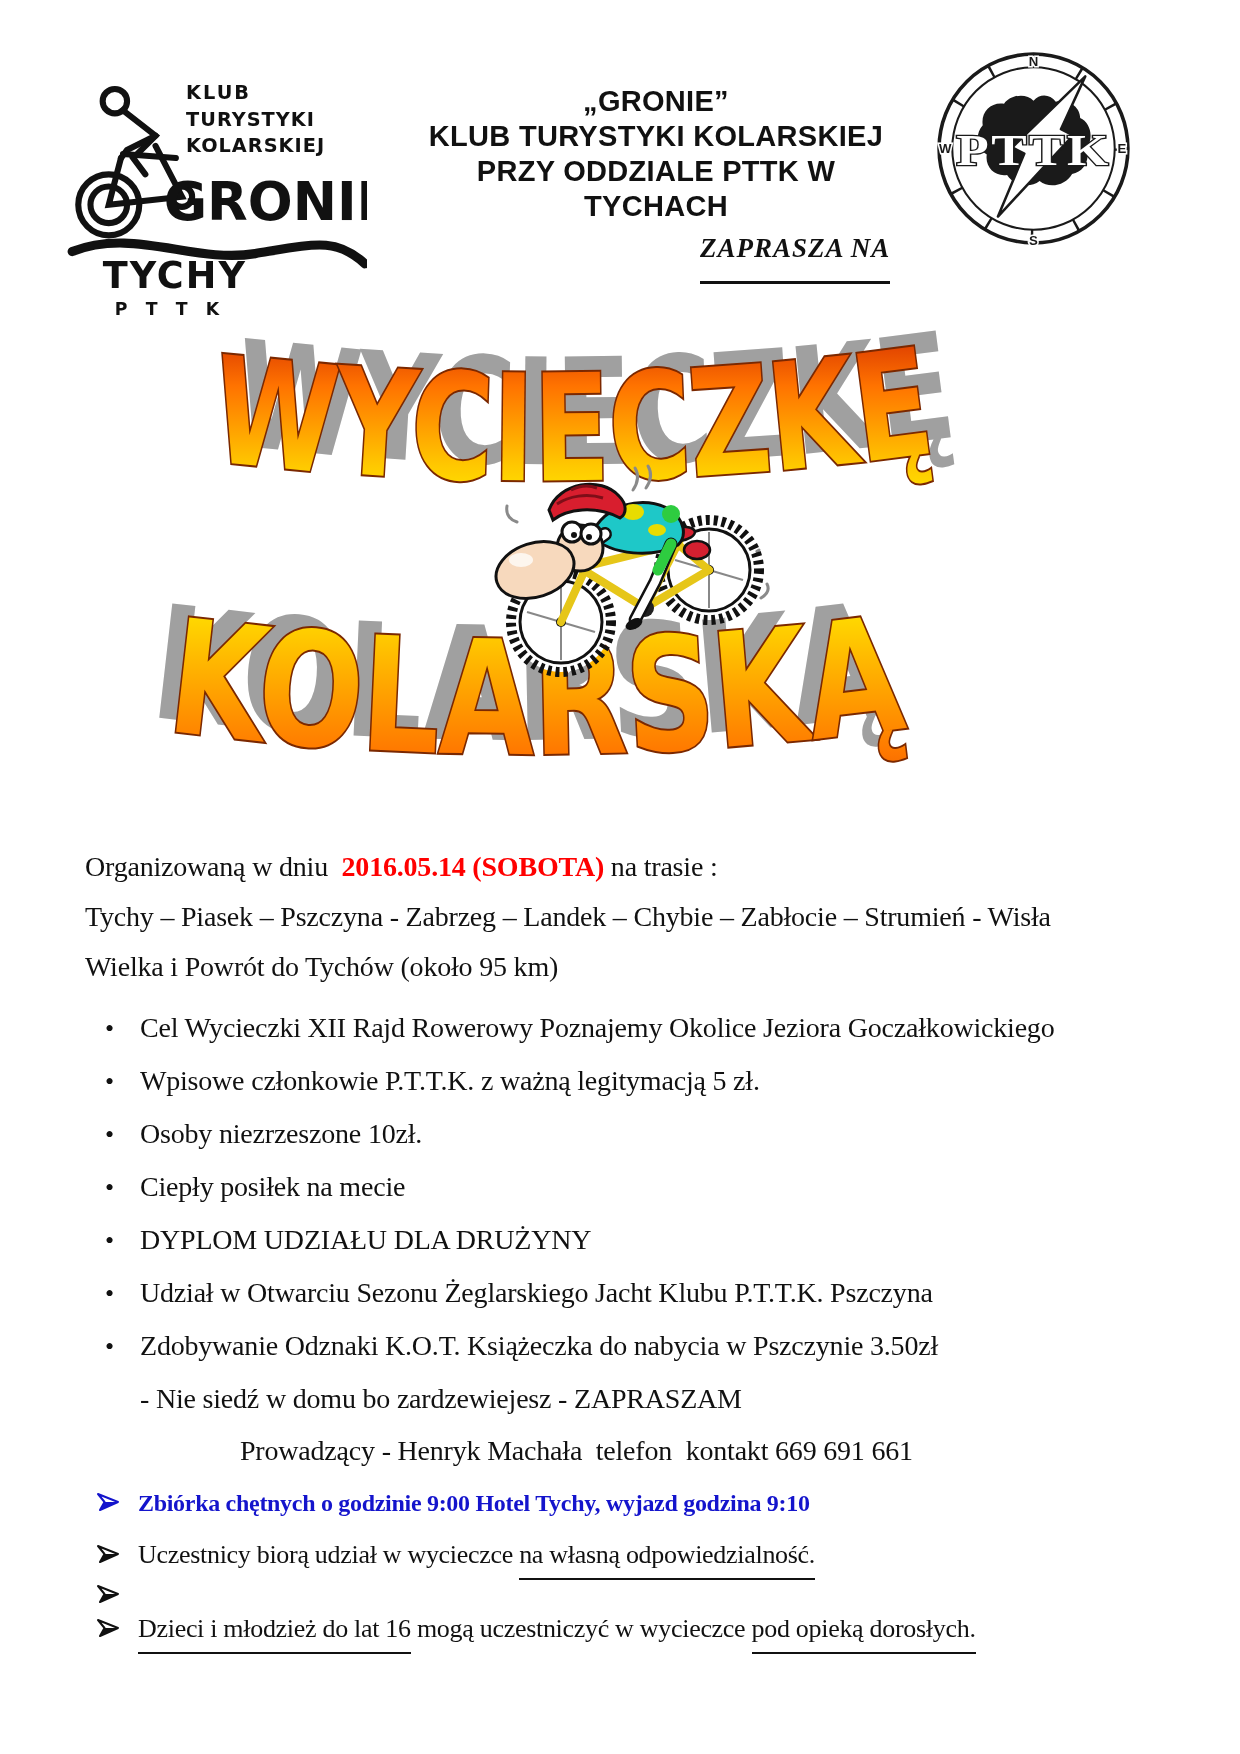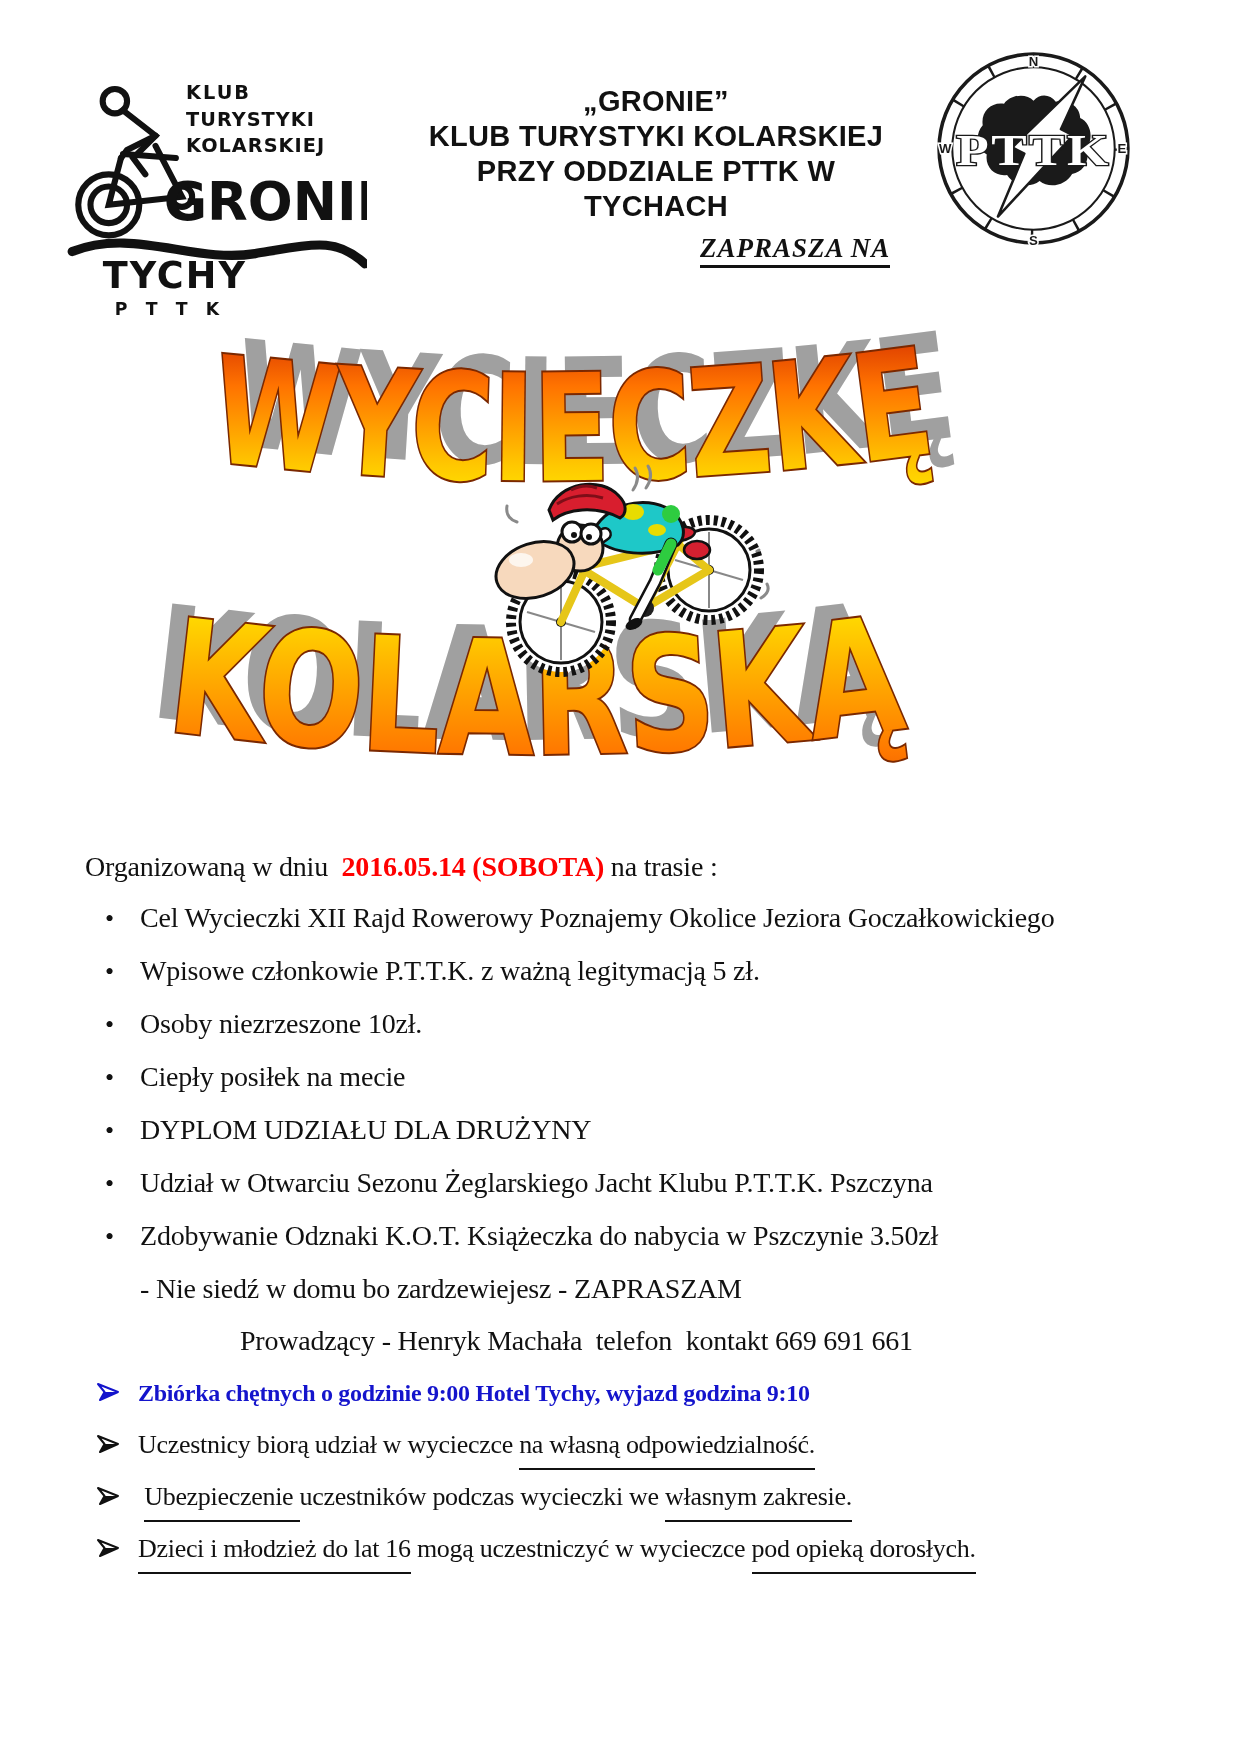--- a/index.html
+++ b/index.html
@@ -15,21 +15,21 @@
   
   #gronie-logo{position:absolute;left:62px;top:52px;width:305px;height:265px;}
   #header-title{
     position:absolute;left:396px;top:84px;width:520px;text-align:center;
     font-family:"Liberation Sans", sans-serif;font-weight:bold;font-size:29px;line-height:35px;
     letter-spacing:.3px;
   }
   #invite{
     position:absolute;left:700px;top:233px;
     font-family:"Liberation Serif", serif;font-weight:bold;font-style:italic;font-size:27px;
-    border-bottom:3px solid var(--ink);padding-bottom:1px;letter-spacing:1px;
+    border-bottom:3px solid var(--ink);padding-bottom:17px;letter-spacing:1px;
   }
   #pttk-badge{position:absolute;left:935px;top:50px;width:198px;height:198px;}
   
   .wordart{position:absolute;}
   #wa1{left:192px;top:300px;width:772px;height:250px;}
   #wa2{left:148px;top:565px;width:792px;height:262px;}
   .wordart text{
     font-family:"DejaVu Sans", sans-serif;font-weight:bold;
   }
   #cyclist-cartoon{position:absolute;left:483px;top:448px;width:302px;height:237px;z-index:5;}
@@ -197,20 +197,24 @@
       <circle cx="91" cy="87" r="3" fill="#111"></circle>
         <circle cx="106" cy="89" r="3" fill="#111"></circle>
       <path d="M66,62 C76,34 118,28 136,48 C144,56 144,66 137,70 C112,57 84,61 70,72 Z" fill="#d81e2e" stroke="#111" stroke-width="3"></path>
       <path d="M88,42 C96,38 106,37 114,40" stroke="#7e0e18" stroke-width="3" fill="none"></path>
       <path d="M74,56 C86,48 104,45 120,50" stroke="#7e0e18" stroke-width="3" fill="none"></path>
     </g>
   </svg>
 
   <div id="doc-body">
     <p class="textline" id="intro-line"><span>Organizowaną w dniu  </span><span class="c-red">2016.05.14 (SOBOTA)</span><span> na trasie :</span></p>
+    <div id="route-block">
+      <div class="textline">Tychy – Piasek – Pszczyna - Zabrzeg – Landek – Chybie – Zabłocie – Strumień - Wisła</div>
+      <div class="textline">Wielka i Powrót do Tychów (około 95 km)</div>
+    </div>
     <ul class="plain" id="bullet-list">
         <li>
           <span class="dot">•</span>
           <span>Cel Wycieczki XII Rajd Rowerowy Poznajemy Okolice Jeziora Goczałkowickiego</span>
         </li>
         <li>
           <span class="dot">•</span>
           <span>Wpisowe członkowie P.T.T.K. z ważną legitymacją 5 zł.</span>
         </li>
         <li>
@@ -249,21 +253,20 @@
             <path d="M3,3 L23,11 L5,19 L9.5,11 Z" fill="#fff" stroke="currentColor" stroke-width="2" stroke-linejoin="round"></path>
             <path d="M5,19 L23,11 L9.5,11 Z" fill="currentColor"></path>
           </svg>
           <span class="textline"><span>Uczestnicy biorą udział w wycieczce </span><span class="u">na własną odpowiedzialność.</span></span>
         </li>
         <li>
           <svg class="ar" viewBox="0 0 26 22">
             <path d="M3,3 L23,11 L5,19 L9.5,11 Z" fill="#fff" stroke="currentColor" stroke-width="2" stroke-linejoin="round"></path>
             <path d="M5,19 L23,11 L9.5,11 Z" fill="currentColor"></path>
           </svg>
-          <span class="textline"><span> </span><span class="u">Ubezpieczenie </span><span>uczestników podczas wycieczki we </span><span class="u">własnym zakresie.</span></span>
         </li>
         <li>
           <svg class="ar" viewBox="0 0 26 22">
             <path d="M3,3 L23,11 L5,19 L9.5,11 Z" fill="#fff" stroke="currentColor" stroke-width="2" stroke-linejoin="round"></path>
             <path d="M5,19 L23,11 L9.5,11 Z" fill="currentColor"></path>
           </svg>
           <span class="textline"><span class="u">Dzieci i młodzież do lat 16</span><span> mogą uczestniczyć w wycieczce </span><span class="u">pod opieką dorosłych.</span></span>
         </li>
       </ul>
   </div>

